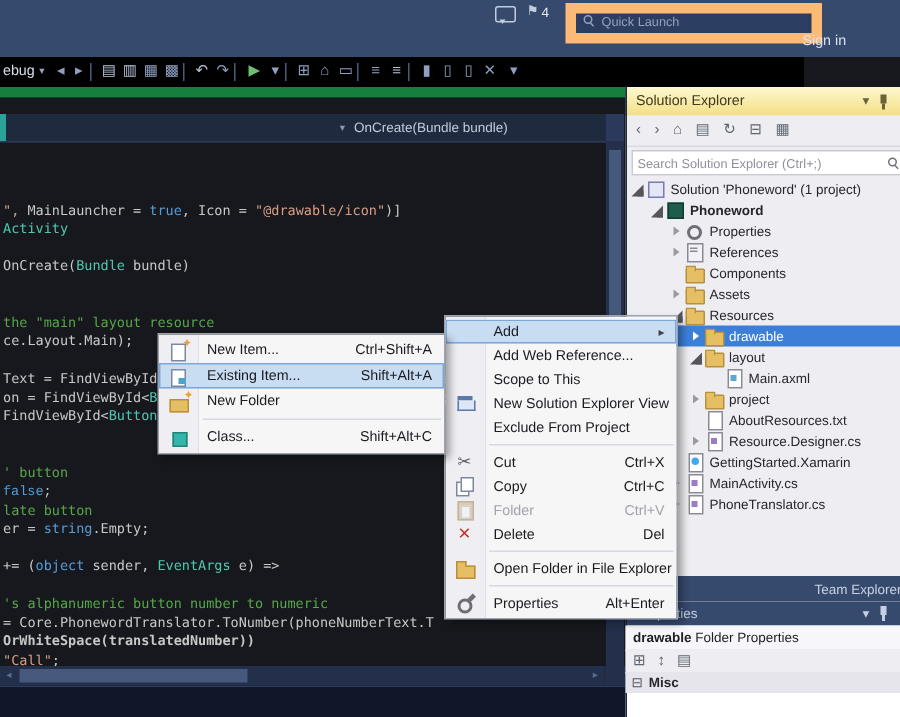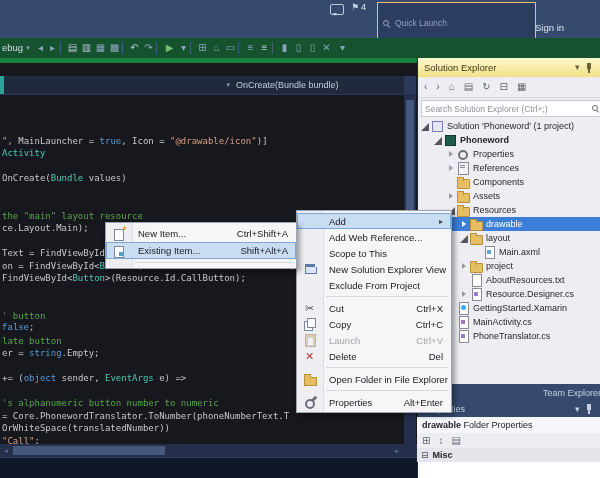--- a/index.html
+++ b/index.html
@@ -5,32 +5,32 @@
   html,body{margin:0;padding:0;background:#2b2b2b}
   .root{position:relative;width:600px;height:478px;overflow:hidden;background:#17181D;
         font-family:"Liberation Sans","DejaVu Sans",sans-serif;cursor:default}
 
   
   .topchrome{position:absolute;left:0;top:0;width:600px;height:38px;background:#364A6E}
   .bubble{position:absolute;left:330px;top:4px;width:12px;height:9px;border:1px solid #C2CCE0;border-radius:2px}
   .bubble::after{content:"";position:absolute;left:2px;bottom:-4px;width:0;height:0;border:2px solid transparent;border-top:3px solid #C2CCE0}
   .flag{position:absolute;left:351px;top:2px;font-size:9px;color:#C2CCE0;display:flex;gap:2px;align-items:center}
   .flag-count{color:#E8EDF6}
-  .quick-launch{position:absolute;left:377px;top:2px;width:149px;height:13px;background:#2B3D60;border:1px solid #fdba74;display:flex;align-items:flex-end;gap:4px;padding:12px 4px}
+  .quick-launch{position:absolute;left:377px;top:2px;width:149px;height:13px;background:#2B3D60;border:7px solid #fdba74;display:flex;align-items:flex-start;gap:4px;padding:0 4px}
   .ql-text{font-size:8.5px;color:#93A2BE;white-space:nowrap}
   .mag{position:relative;width:9px;height:9px;flex:none}
   .mag::before{content:"";position:absolute;left:1px;top:1px;width:4px;height:4px;border:1px solid #93A2BE;border-radius:50%}
   .mag::after{content:"";position:absolute;left:6px;top:6px;width:3px;height:1px;background:#93A2BE;transform:rotate(45deg);transform-origin:0 0}
   .mag-dark::before{border-color:#6F6F7A}.mag-dark::after{background:#6F6F7A}
   .menubar{position:absolute;left:24px;top:17px;height:21px;display:flex}
   .mb-item{padding:0 9px;line-height:21px;font-size:9.5px;color:#DCE3F0}
   .sign-in{position:absolute;left:535px;top:17px;line-height:21px;font-size:9.5px;color:#DCE3F0}
 
   
-  .toolbar{position:absolute;left:0;top:38px;width:600px;height:20px;background:#14532d;border-bottom:5px solid #15803d}
+  .toolbar{position:absolute;left:0;top:38px;width:536px;height:20px;background:#000000;border-bottom:7px solid #15803d}
   .tb-debug{position:absolute;left:2px;top:0;height:20px;line-height:20px;font-size:9.5px;color:#D8DFEC;display:flex;align-items:center}
   .tb-caret{font-size:7px;margin-left:3px;color:#93A2BE}
   .tb-ico{position:absolute;top:0;height:20px;line-height:20px;font-size:10px;width:13px;text-align:center}
   .tb-sep{position:absolute;top:4px;width:1px;height:12px;background:#4A5C7C}
 
   
   .editor{position:absolute;left:0;top:58px;width:417px;height:420px;background:#17181D}
   .navbar{position:absolute;left:0;top:76px;width:404px;height:18px;background:#1F2A3E;border-bottom:1px solid #2C3A58}
   .nav-accent{position:absolute;left:0;top:0;width:4px;height:18px;background:#2BA39A}
   .nav-dd{position:absolute;top:0;height:18px;display:flex;align-items:center;padding:0 6px}
@@ -146,34 +146,34 @@
     </div>
     <div class="nav-dd nav-dd-right">
       <span class="dd-label">OnCreate(Bundle bundle)</span>
       <span class="dd-caret">▾</span>
     </div>
   </div>
 
   <div id="code-layer">
       <div class="code-line" style="top: 136px;"><span class="c-str">", </span><span class="c-txt">MainLauncher = </span><span class="c-kw">true</span><span class="c-txt">, Icon = </span><span class="c-str">"@drawable/icon"</span><span class="c-txt">)]</span></div>
       <div class="code-line" style="top: 148px;"><span class="c-type">Activity</span></div>
-      <div class="code-line" style="top: 173px;"><span class="c-txt">OnCreate(</span><span class="c-type">Bundle</span><span class="c-txt"> values)</span></div>
+      <div class="code-line" style="top: 173px;"><span class="c-txt">OnCreate(</span><span class="c-type">Bundle</span><span class="c-txt"> bundle)</span></div>
       <div class="code-line" style="top: 211px;"><span class="c-com">the "main" layout resource</span></div>
       <div class="code-line" style="top: 223px;"><span class="c-txt">ce.Layout.Main);</span></div>
       <div class="code-line" style="top: 248px;"><span class="c-txt">Text = FindViewById&lt;</span><span class="c-type">EditText</span><span class="c-txt">&gt;(Resource.Id.PhoneNumberText);</span></div>
       <div class="code-line" style="top: 261px;"><span class="c-txt">on = FindViewById&lt;</span><span class="c-type">Button</span><span class="c-txt">&gt;(Resource.Id.TranslateButton);</span></div>
       <div class="code-line" style="top: 273px;"><span class="c-txt">FindViewById&lt;</span><span class="c-type">Button</span><span class="c-txt">&gt;(Resource.Id.CallButton);</span></div>
       <div class="code-line" style="top: 311px; text-align: right;"><span class="c-com">' button</span></div>
       <div class="code-line" style="top: 323px; font-family: Liberation Mono, monospace;"><span class="c-kw">false</span><span class="c-txt">;</span></div>
       <div class="code-line" style="top: 336px;"><span class="c-com">late button</span></div>
       <div class="code-line" style="top: 348px;"><span class="c-txt">er = </span><span class="c-kw">string</span><span class="c-txt">.Empty;</span></div>
       <div class="code-line" style="top: 373px;"><span class="c-txt">+= (</span><span class="c-kw">object</span><span class="c-txt"> sender, </span><span class="c-type">EventArgs</span><span class="c-txt"> e) =&gt;</span></div>
       <div class="code-line" style="top: 398px;"><span class="c-com">'s alphanumeric button number to numeric</span></div>
       <div class="code-line" style="top: 411px;"><span class="c-txt">= Core.PhonewordTranslator.ToNumber(phoneNumberText.T</span></div>
-      <div class="code-line" style="top: 423px;"><span class="c-txt">OrWhiteSpace(translatedNumber))</span></div>
+      <div class="code-line" style="top: 423px; font-weight: bold;"><span class="c-txt">OrWhiteSpace(translatedNumber))</span></div>
       <div class="code-line" style="top: 436px;"><span class="c-str">"Call"</span><span class="c-txt">;</span></div>
     </div>
 
   <div class="vscroll-top"></div>
   <div class="vscroll"></div>
   <div class="vthumb"></div>
   <div class="hscroll"></div>
   <span class="hs-arrow" style="left:0">◂</span>
   <span class="hs-arrow" style="left:391px">▸</span>
   <div class="hthumb"></div>
@@ -390,21 +390,21 @@
         <span class="m-label">Cut</span>
         <span class="m-short">Ctrl+X</span>
       </div>
       <div class="menu-item">
         <span class="mi mi-copy"></span>
         <span class="m-label">Copy</span>
         <span class="m-short">Ctrl+C</span>
       </div>
       <div class="menu-item dis">
         <span class="mi mi-paste"></span>
-        <span class="m-label">Launch</span>
+        <span class="m-label">Folder</span>
         <span class="m-short">Ctrl+V</span>
       </div>
       <div class="menu-item">
         <span class="mi mi-delete"></span>
         <span class="m-label">Delete</span>
         <span class="m-short">Del</span>
       </div>
       <div class="menu-sep"></div>
       <div class="menu-item">
         <span class="mi mi-open-folder"></span>
@@ -421,16 +421,25 @@
       <div class="menu-item">
         <span class="mi mi-new-item"></span>
         <span class="m-label">New Item...</span>
         <span class="m-short">Ctrl+Shift+A</span>
       </div>
       <div class="menu-item hl">
         <span class="mi mi-existing-item"></span>
         <span class="m-label">Existing Item...</span>
         <span class="m-short">Shift+Alt+A</span>
       </div>
+      <div class="menu-item">
+        <span class="mi mi-new-folder"></span>
+        <span class="m-label">New Folder</span>
+      </div>
       <div class="menu-sep"></div>
+      <div class="menu-item">
+        <span class="mi mi-class"></span>
+        <span class="m-label">Class...</span>
+        <span class="m-short">Shift+Alt+C</span>
+      </div>
     </div>
 
 </div>
 
 </body></html>

